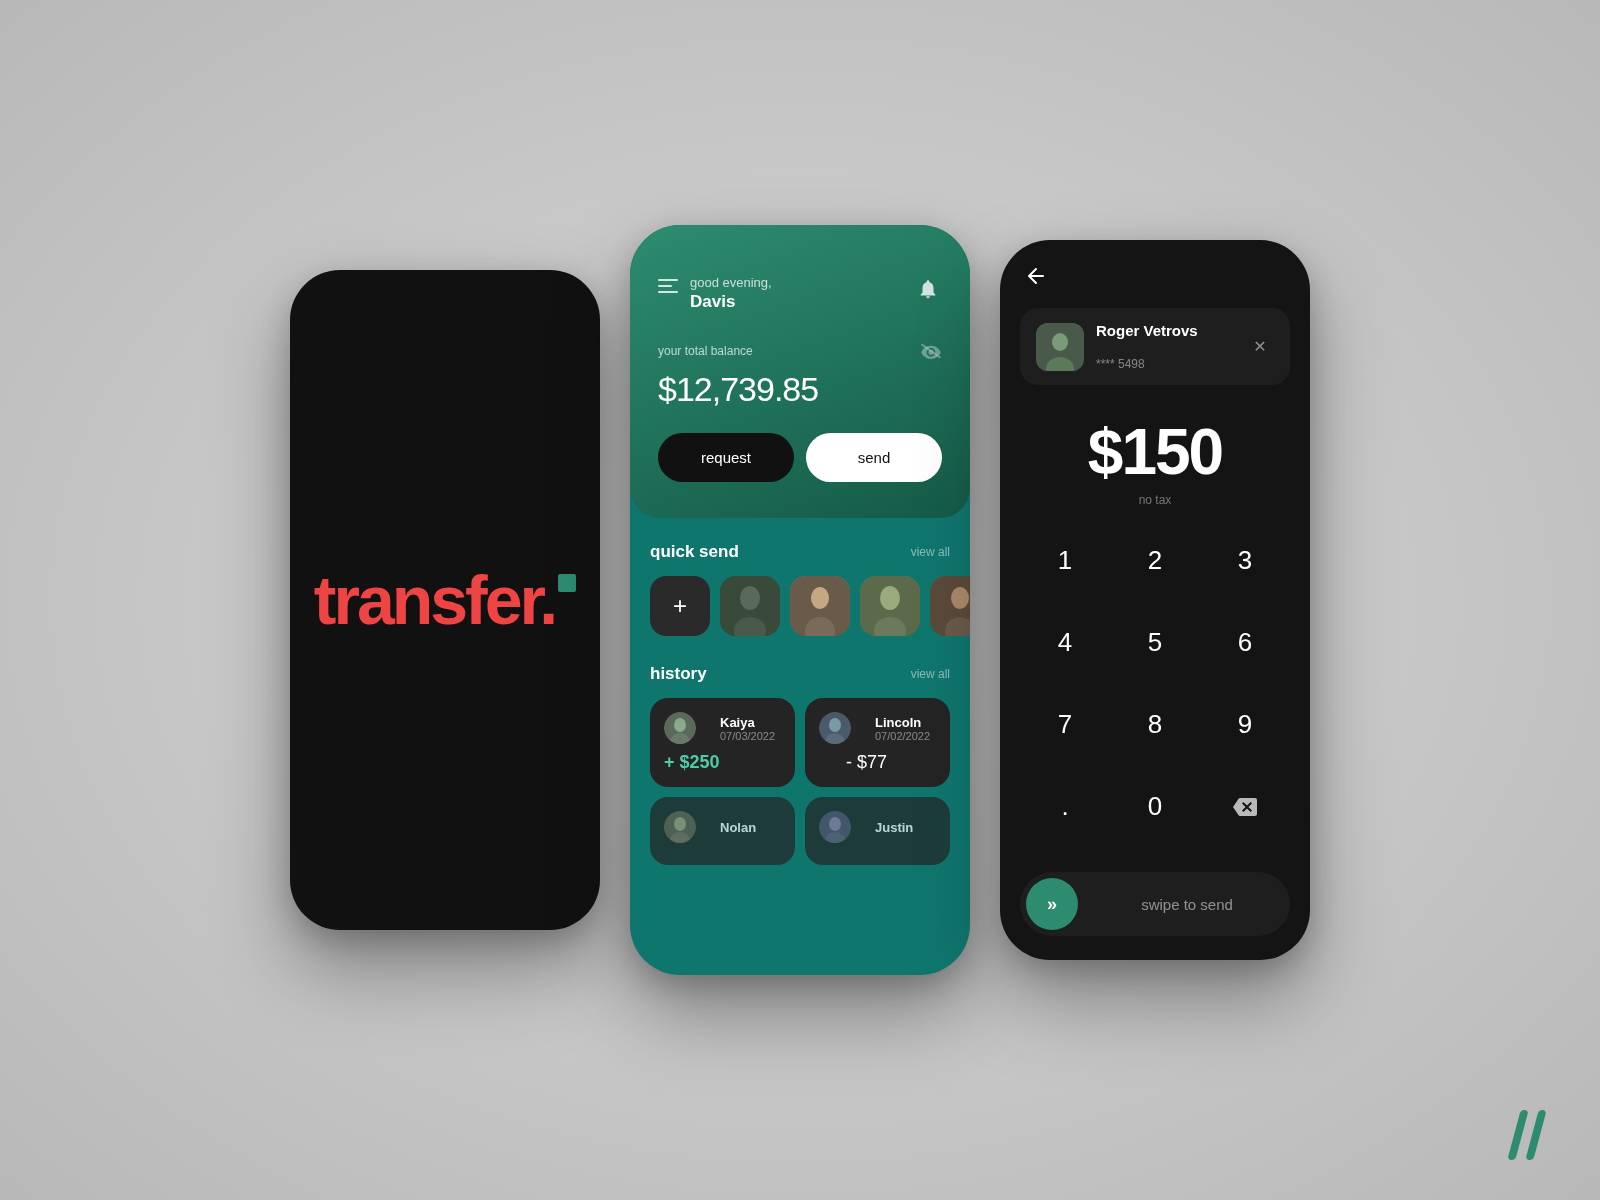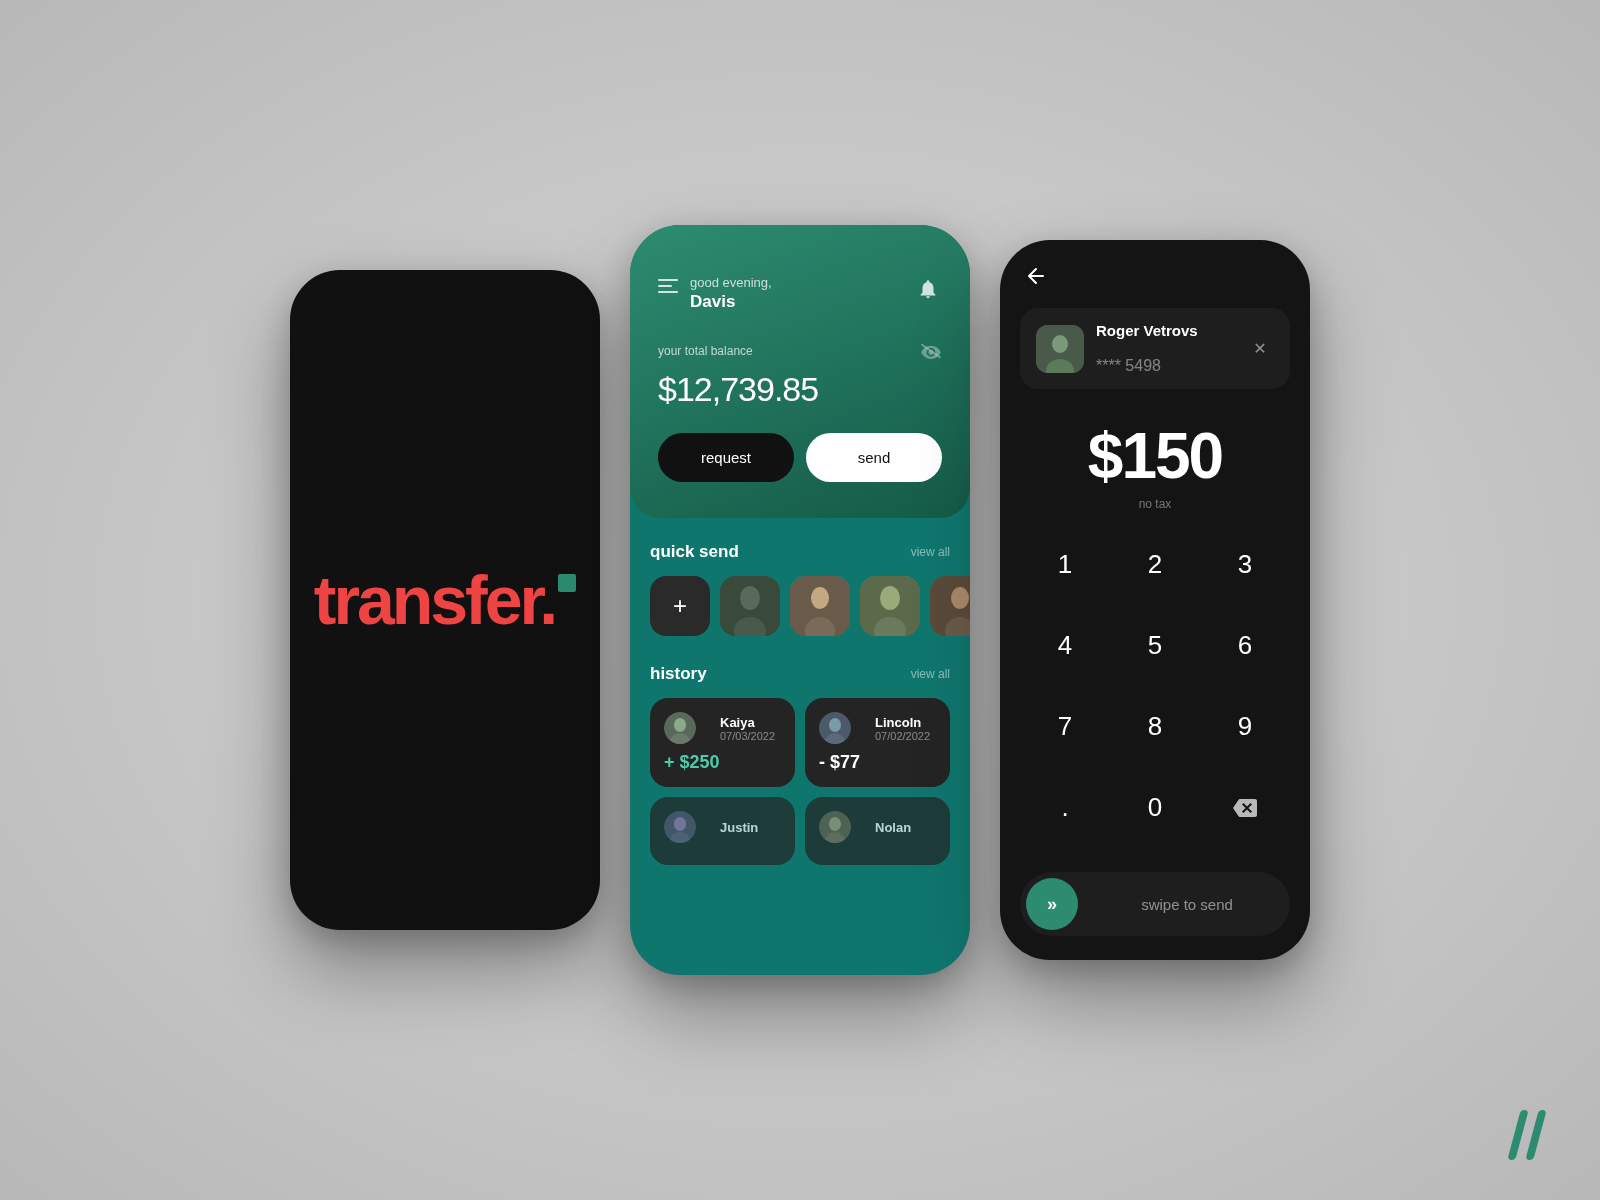--- a/index.html
+++ b/index.html
@@ -277,21 +277,22 @@
 
     .history-amount-positive {
       color: #4ecca8;
       font-size: 18px;
       font-weight: 700;
     }
 
     .history-amount-negative {
       color: #ffffff;
       font-size: 18px;
-      font-weight: 700;
+      font-weight: 400;
+      margin-left: 27px;
     }
 
     
     .phone-3 {
       width: 310px;
       height: 720px;
       background: #141414;
       display: flex;
       flex-direction: column;
       justify-content: space-between;
@@ -334,21 +335,21 @@
     .recipient-info { flex: 1; }
 
     .recipient-name {
       color: #ffffff;
       font-size: 15px;
       font-weight: 600;
     }
 
     .recipient-card-num {
       color: rgba(255,255,255,0.45);
-      font-size: 16px;
+      font-size: 12px;
       margin-top: 18px;
     }
 
     .close-btn {
       color: rgba(255,255,255,0.5);
       font-size: 16px;
       cursor: pointer;
       width: 28px;
       height: 28px;
       display: flex;
@@ -615,42 +616,42 @@
               <div class="history-date">07/02/2022</div>
             </div>
           </div>
           <div class="history-amount-negative">- $77</div>
         </div>
 
         <div class="history-card" style="opacity:0.7;">
           <div class="history-card-header">
             <div class="history-avatar">
               <svg viewBox="0 0 32 32" width="32" height="32">
+                <rect width="32" height="32" fill="#6a5a4a" rx="16"></rect>
+                <ellipse cx="16" cy="13" rx="6" ry="7" fill="#aa9a7a"></ellipse>
+                <ellipse cx="16" cy="30" rx="10" ry="9" fill="#7a6a5a"></ellipse>
+              </svg>
+            </div>
+            <div>
+              <div class="history-name">Nolan</div>
+            </div>
+          </div>
+        </div>
+
+        <div class="history-card" style="opacity:0.7;">
+          <div class="history-card-header">
+            <div class="history-avatar">
+              <svg viewBox="0 0 32 32" width="32" height="32">
                 <rect width="32" height="32" fill="#5a4a6a" rx="16"></rect>
                 <ellipse cx="16" cy="13" rx="6" ry="7" fill="#9a7aaa"></ellipse>
                 <ellipse cx="16" cy="30" rx="10" ry="9" fill="#6a5a7a"></ellipse>
               </svg>
             </div>
             <div>
               <div class="history-name">Justin</div>
-            </div>
-          </div>
-        </div>
-
-        <div class="history-card" style="opacity:0.7;">
-          <div class="history-card-header">
-            <div class="history-avatar">
-              <svg viewBox="0 0 32 32" width="32" height="32">
-                <rect width="32" height="32" fill="#6a5a4a" rx="16"></rect>
-                <ellipse cx="16" cy="13" rx="6" ry="7" fill="#aa9a7a"></ellipse>
-                <ellipse cx="16" cy="30" rx="10" ry="9" fill="#7a6a5a"></ellipse>
-              </svg>
-            </div>
-            <div>
-              <div class="history-name">Nolan</div>
             </div>
           </div>
         </div>
       </div>
     </div>
   </div>
 
   <div class="phone phone-3">
     <div class="phone-3-top">
 

